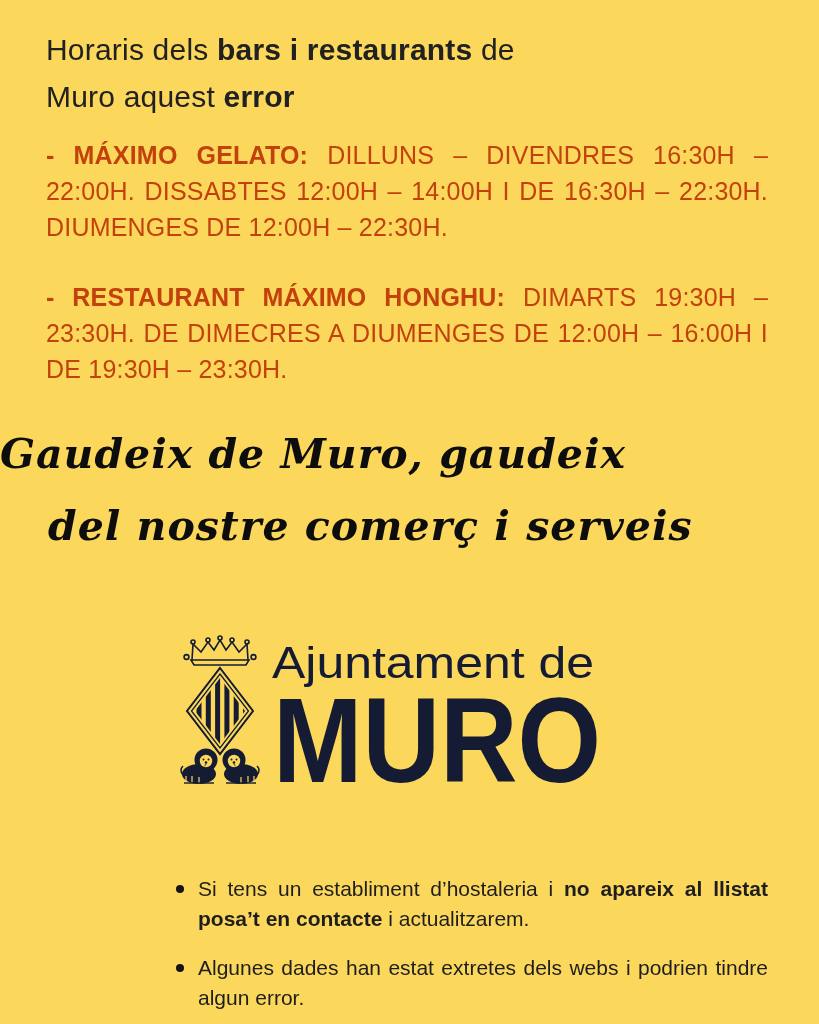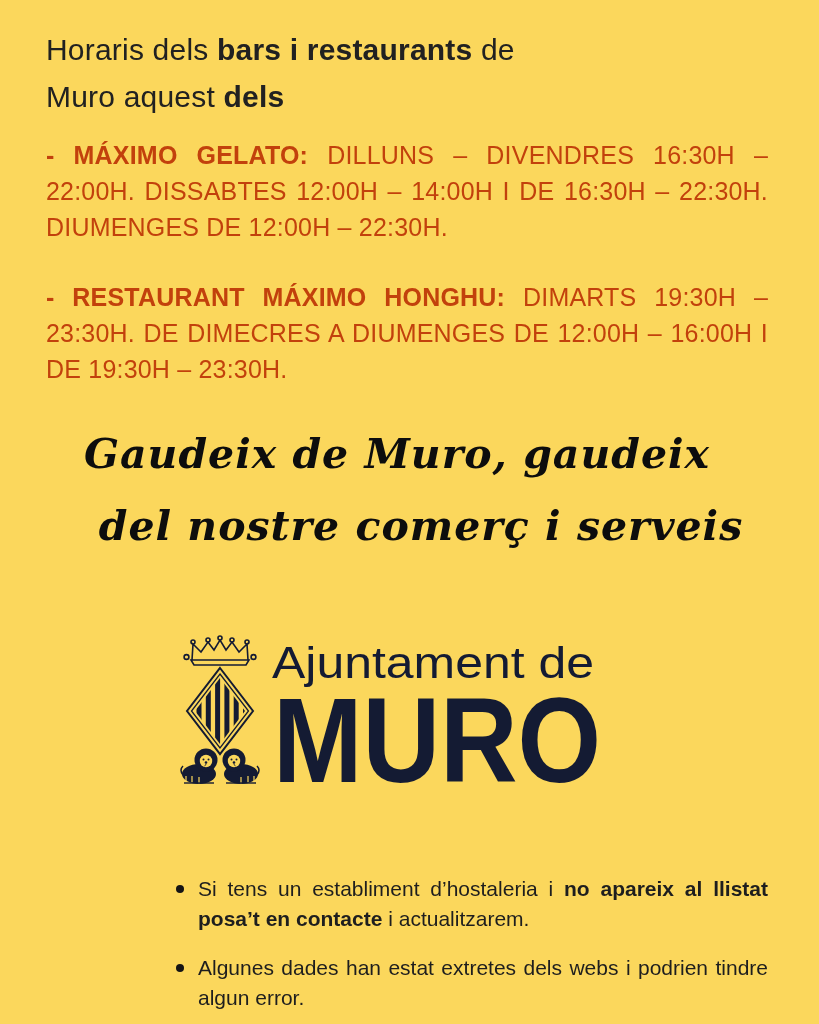--- a/index.html
+++ b/index.html
@@ -30,24 +30,24 @@
     font-size: 25px; line-height: 36px; letter-spacing: 0.2px;
     text-align: justify; text-align-last: left;
     color: #c2410c;
   }
   .listing-1 { top: 137px; }
   .listing-2 { top: 279px; }
 
   
   .quote {
     position: absolute; left: 0; top: 430px; width: 786px;
-    text-align: center;
+    text-align: left;
     font-family: "DejaVu Serif", serif;
     font-style: italic; font-weight: 700;
-    font-size: 41px; color: #0d0d0d; letter-spacing: 1px; padding-left: 8px;
+    font-size: 41px; color: #0d0d0d; letter-spacing: 1px;
   }
   .quote .q-line { display: block; }
   .quote .q-line2 { margin-top: 24px; margin-left: 48px; }
 
   
   .logo-row {
     position: absolute; left: 179px; top: 634px;
     display: flex; align-items: flex-start; gap: 11px;
   }
   .crest { width: 82px; height: 152px; display: block; }
@@ -74,21 +74,21 @@
     position: absolute; left: 0; top: 11px;
     width: 8px; height: 8px; border-radius: 50%; background: #141414;
     display: inline-block;
   }
 </style>
 </head>
 <body>
 
 <div class="page">
 
-  <h1 class="title"><span>Horaris dels </span><b>bars i restaurants</b><span> de</span><br><span>Muro aquest </span><b>dels</b></h1>
+  <h1 class="title"><span>Horaris dels </span><b>bars i restaurants</b><span> de</span><br><span>Muro aquest </span><b>error</b></h1>
 
   <p class="listing listing-1"><b>- MÁXIMO GELATO:</b> <span>DILLUNS – DIVENDRES 16:30H – 22:00H. DISSABTES 12:00H – 14:00H I DE 16:30H – 22:30H. DIUMENGES DE 12:00H – 22:30H.</span></p>
 
   <p class="listing listing-2"><b>- RESTAURANT MÁXIMO HONGHU:</b> <span>DIMARTS 19:30H – 23:30H. DE DIMECRES A DIUMENGES DE 12:00H – 16:00H I DE 19:30H – 23:30H.</span></p>
 
   <div class="quote">
     <span class="q-line">Gaudeix de Muro, gaudeix</span>
     <span class="q-line q-line2">del nostre comerç i serveis</span>
   </div>
 

